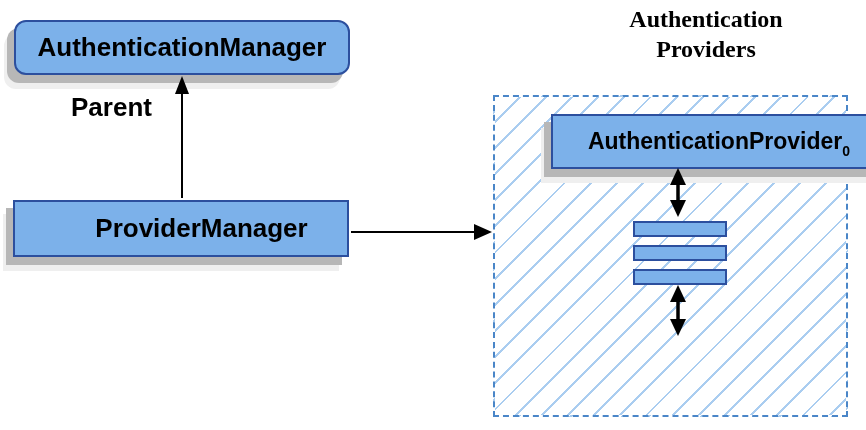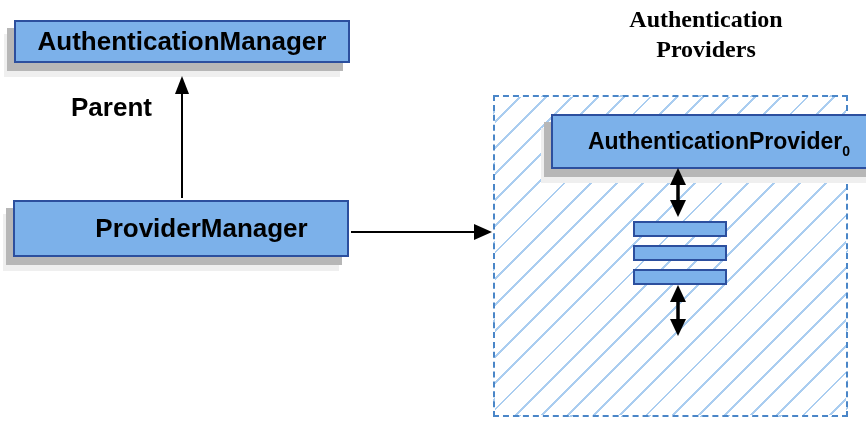--- a/index.html
+++ b/index.html
@@ -32,21 +32,21 @@
     border: 2px solid var(--node-border);
     box-shadow: -7px 8px 0 0 var(--shadow), -10px 14px 0 0 var(--shadow-light);
     display: flex;
     align-items: center;
     justify-content: center;
     font-weight: bold;
     color: var(--text);
     white-space: nowrap;
   }
 
-  .node-auth-manager   { left: 14px;  top: 20px;  width: 336px; height: 43px; font-size: 26px; }
+  .node-auth-manager   { left: 14px;  top: 20px;  width: 336px; height: 55px; font-size: 26px; border-radius: 12px; }
   .node-provider-manager { left: 13px; top: 200px; width: 336px; height: 57px; font-size: 26px; padding-left: 41px; }
 
   .parent-label {
     position: absolute;
     left: 71px; top: 92px;
     font-size: 26px;
     font-weight: bold;
   }
 
   .group-title {

